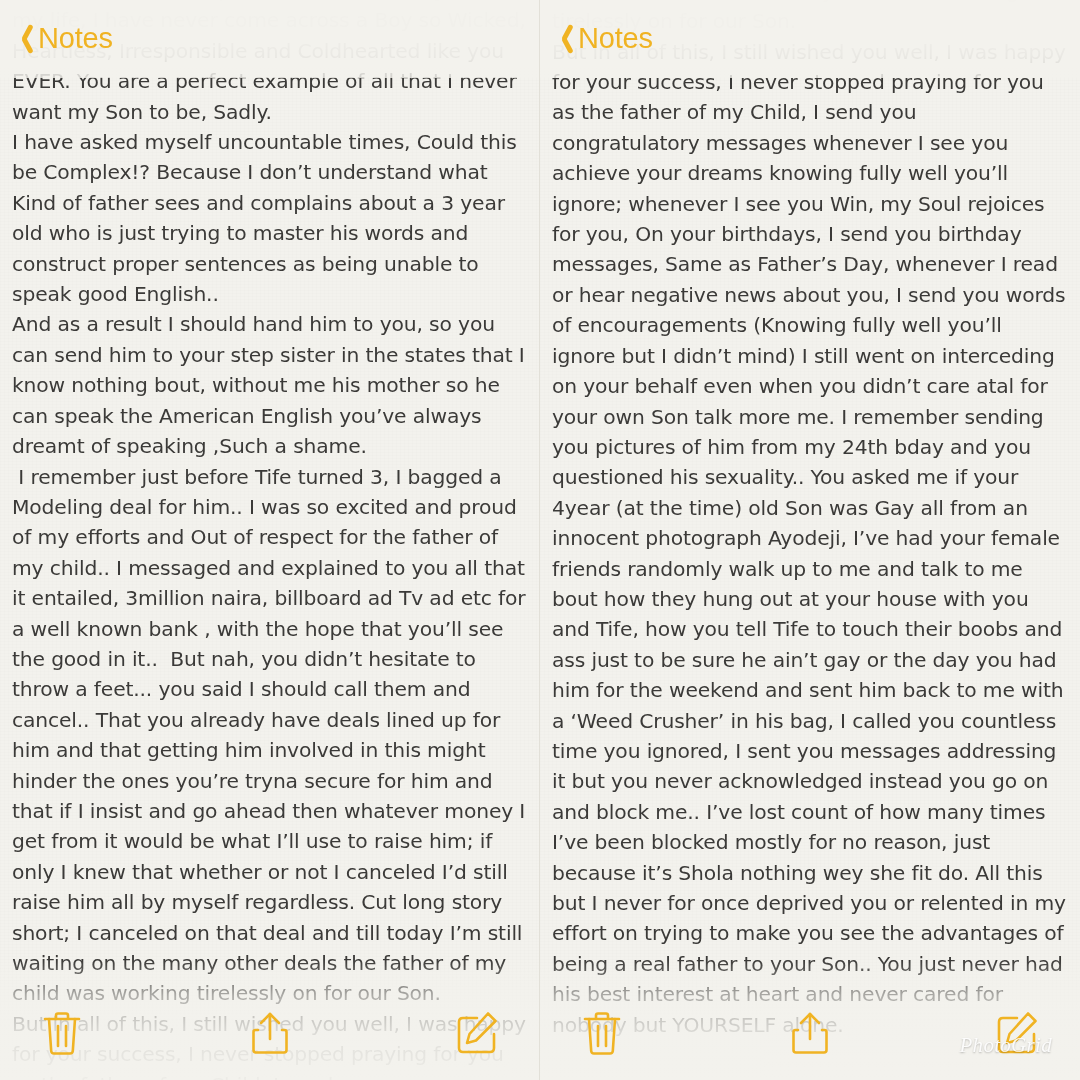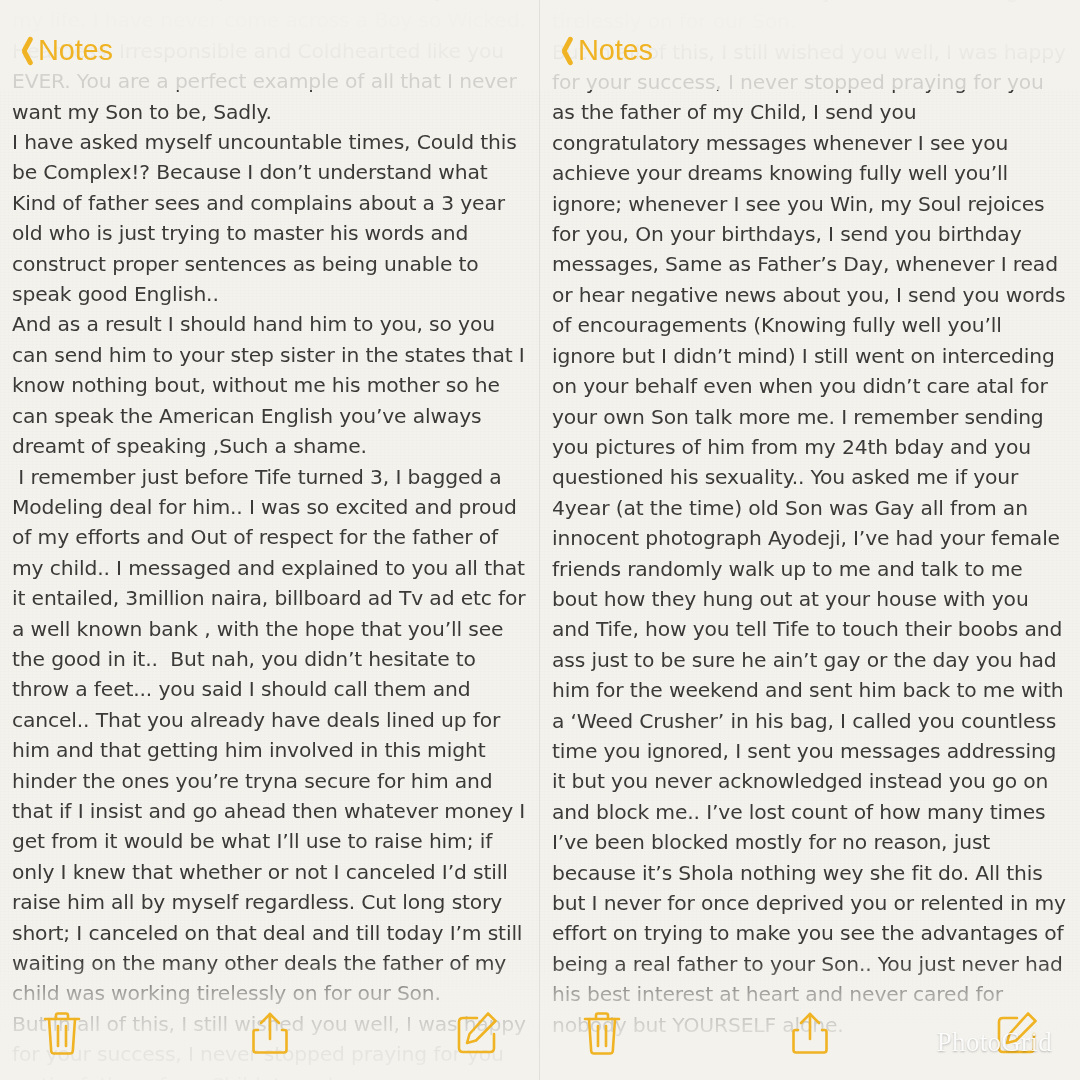--- a/index.html
+++ b/index.html
@@ -45,21 +45,20 @@
   .navbar {
     position: absolute;
     top: 0; left: 0;
     width: 540px;
     height: 78px;
     display: flex;
     align-items: center;
     padding-left: 12px;
     z-index: 20;
     background: rgba(243,242,237,0.82);
-    margin-top: 12px;
   }
   .back-btn {
     display: flex;
     align-items: center;
     gap: 4px;
     cursor: pointer;
   }
   .chev {
     width: 22px;
     height: 34px;
@@ -164,21 +163,22 @@
   }
   .tool svg { display: block; }
 
   
   .watermark {
     position: absolute;
     right: 28px;
     bottom: 22px;
     z-index: 40;
     font-family: "Liberation Serif", serif;
-    font-size: 27px;
+    font-style: italic;
+    font-size: 21px;
     color: rgba(255,255,255,0.92);
     text-shadow: 0 1px 2px rgba(0,0,0,0.25);
     letter-spacing: 0.3px;
     pointer-events: none;
   }
 </style>
 </head>
 <body>
 
 <div id="app">

